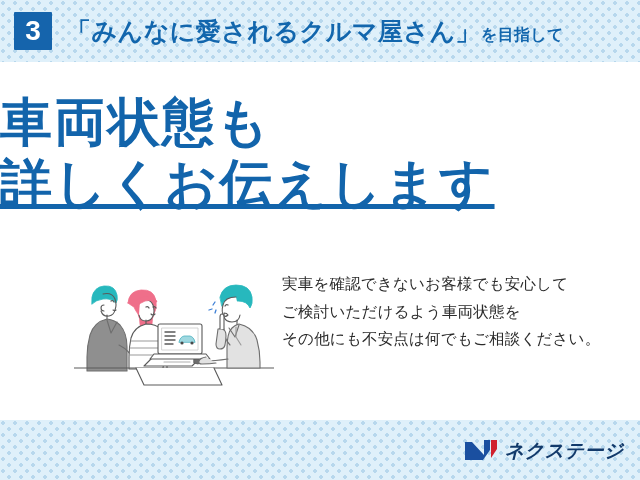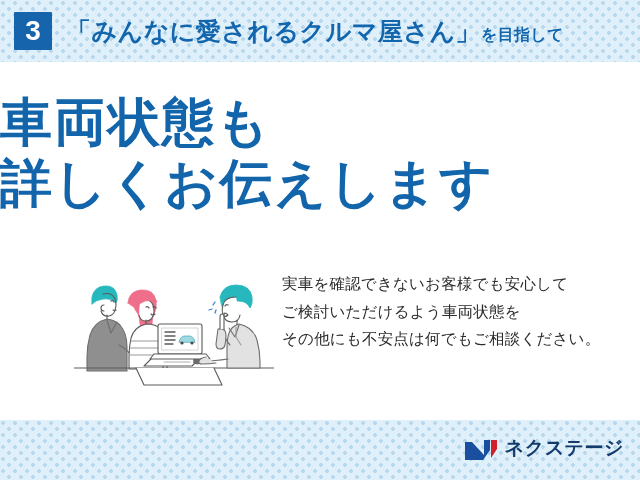--- a/index.html
+++ b/index.html
@@ -84,21 +84,21 @@
     left: 0;
     top: 30px;
     width: 640px;
     text-align: left;
     color: #1264ab;
     font-weight: bold;
     line-height: 1.18;
     letter-spacing: 2px;
   }
   .headline-line1 { font-size: 52px; display: block; }
-  .headline-line2 { font-size: 52px; display: block; }
+  .headline-line2 { font-size: 52px; display: block; text-decoration: underline; }
 
   
   #lower {
     position: absolute;
     left: 0;
     top: 205px;
     width: 640px;
     height: 140px;
     margin-left: 16px;
   }
@@ -131,21 +131,22 @@
     width: 640px;
     height: 60px;
     display: flex;
     align-items: center;
     justify-content: flex-end;
     padding-right: 16px;
     box-sizing: border-box;
   }
   #logo {
     display: flex;
-    align-items: flex-start;
+    align-items: center;
+    font-style: italic;
   }
   #logo-mark {
     width: 34px;
     height: 24px;
     flex: 0 0 auto;
   }
   #logo-text {
     margin-left: 7px;
     color: #123a6b;
     font-size: 19px;

